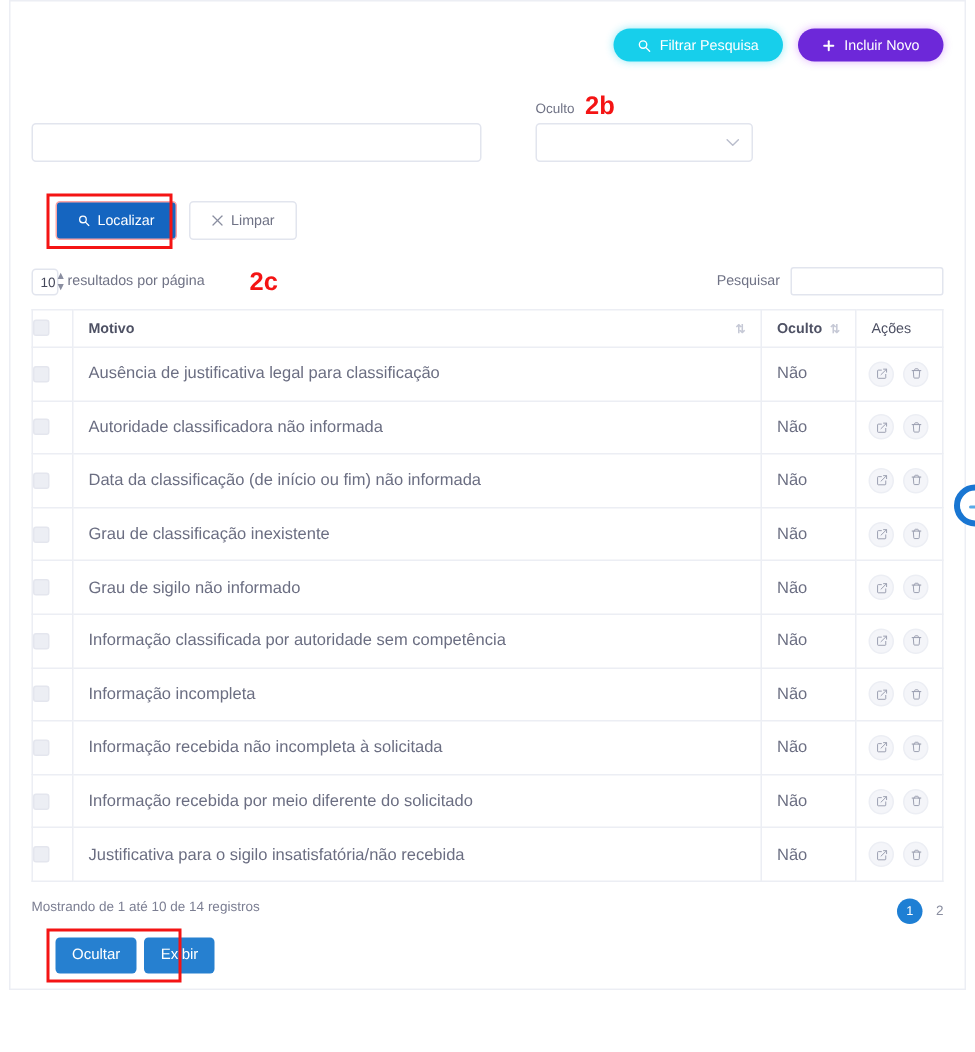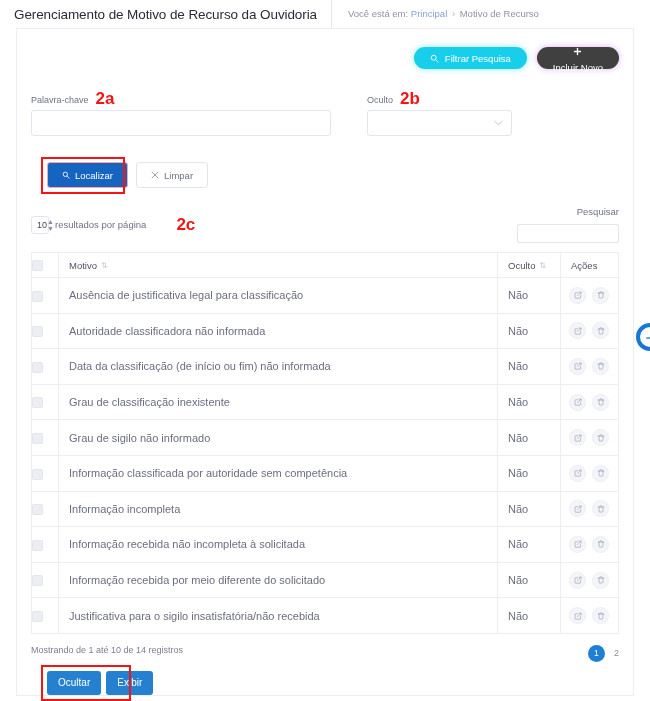--- a/index.html
+++ b/index.html
@@ -25,21 +25,21 @@
   .breadcrumb {
     margin-left: 14px; padding-left: 16px;
     border-left: 1px solid #e3e6ef;
     font-size: 9.5px; color: #8f93a8; white-space: nowrap;
     line-height: 28px;
   }
   .breadcrumb .bc-link { color: #8aa0d8; }
   .breadcrumb .bc-sep { color: #b0b4c6; margin: 0 2px; }
 
   
-  .content-wrap { padding: 0 16px; }
+  .content-wrap { padding: 0 6px; }
   .card {
     background: #ffffff;
     border: 1px solid #eceef4;
     border-top: 1px solid #eceef4;
     min-height: 660px;
     padding: 14px 14px 0 14px;
     position: relative;
   }
 
   
@@ -49,21 +49,21 @@
   }
   .btn-pill {
     display: inline-flex; align-items: center; gap: 6px;
     border: none; border-radius: 20px;
     height: 22px; padding: 0 16px;
     font-size: 9.5px; color: #ffffff;
     font-family: "Liberation Sans", sans-serif;
     cursor: pointer; white-space: nowrap;
   }
   .btn-filter { background: #17cfeb; box-shadow: 0 0 6px rgba(23,207,235,.45); }
-  .btn-new { background: #404040; box-shadow: 0 0 6px rgba(160,32,240,.35); flex-direction: column; }
+  .btn-new { background: #6d28d9; box-shadow: 0 0 6px rgba(160,32,240,.35); }
   .ico { display: inline-block; line-height: 0; }
 
   
   .filter-row {
     display: flex; gap: 18px; align-items: flex-end;
     margin-top: 22px;
   }
   .field-kw { width: 300px; }
   .field-oc { width: 145px; margin-left: 18px; }
   .field-label {
@@ -119,21 +119,21 @@
   .rpp-left { display: flex; align-items: center; gap: 6px; }
   .rpp-select {
     display: inline-flex; align-items: center; justify-content: space-between;
     width: 18px; height: 18px;
     border: 1px solid #e2e5ee; border-radius: 3px;
     font-size: 9px; color: #44475a; padding: 0 3px 0 5px;
     background: #fff; cursor: pointer;
   }
   .spin { font-size: 7px; color: #8a8ea0; line-height: 1; }
   .rpp-text { font-size: 9.5px; color: #6f7285; }
-  .search-right { display: flex; align-items: flex-end; gap: 7px; flex-direction: column; }
+  .search-right { display: flex; align-items: center; gap: 7px; }
   .search-label { font-size: 9.5px; color: #6f7285; }
   .search-input {
     width: 102px; height: 19px;
     border: 1px solid #e2e5ee; border-radius: 2px; background: #fff;
     outline: none; font-size: 9.5px; padding: 0 5px; color: #44475a;
     font-family: "Liberation Sans", sans-serif;
   }
 
   
   table.data-table {
@@ -146,21 +146,21 @@
     color: #5a5d70;
   }
   .data-table th {
     height: 25px; font-size: 9.5px; padding: 0 10px;
     color: #4e5164; background: #fff; vertical-align: middle;
   }
   .th-check { width: 27px; padding: 0 !important; text-align: center; }
   .th-motivo { }
   .th-oculto { width: 63px; }
   .th-acoes  { width: 58px; }
-  .th-inner { display: flex; align-items: center; justify-content: flex-start; }
+  .th-inner { display: flex; align-items: center; justify-content: space-between; font-weight: bold; }
   .sort-ico { color: #c6c9d6; font-size: 8px; margin-left: 4px; }
   .data-table td {
     height: 35.6px; font-size: 11px; padding: 0 10px; vertical-align: middle;
     color: #6b6e82;
   }
   .td-check { text-align: center; padding: 0 !important; }
   .cbox {
     display: inline-block; width: 11px; height: 11px;
     background: #eceef4; border: 1px solid #e4e6ee; border-radius: 2px;
     vertical-align: middle; cursor: pointer;
@@ -209,29 +209,20 @@
   .chat-widget::after {
     content: ""; position: absolute; left: 6px; top: 10px;
     width: 9px; height: 2px; background: #5aa9e6; border-radius: 1px;
   }
 </style>
 </head>
 <body>
 
 <div id="app">
 
-  <div class="page-header">
-    <div class="page-title">Gerenciamento de Motivo de Recurso da Ouvidoria</div>
-    <div class="breadcrumb">
-      <span>Você está em:</span>
-      <span class="bc-link">Principal</span>
-      <span class="bc-sep">›</span>
-      <span>Motivo de Recurso</span>
-    </div>
-  </div>
 
   <div class="content-wrap">
   <div class="card">
 
     <div class="top-actions">
       <button class="btn-pill btn-filter">
         <span class="ico">
           <svg width="9" height="9" viewBox="0 0 16 16" fill="none" stroke="#ffffff" stroke-width="1.6">
             <circle cx="6.6" cy="6.6" r="4.4"></circle>
                 <line x1="10" y1="10.2" x2="14.4" y2="14.6" stroke-linecap="round"></line>
@@ -245,24 +236,20 @@
             <line x1="8" y1="2.6" x2="8" y2="13.4"></line>
                 <line x1="2.6" y1="8" x2="13.4" y2="8"></line>
           </svg>
         </span>
         <span>Incluir Novo</span>
       </button>
     </div>
 
     <div class="filter-row">
       <div class="field-kw">
-        <div class="field-label">
-          <span>Palavra-chave</span>
-          <span class="annot">2a</span>
-        </div>
         <input class="input-box" type="text" value="" style="">
       </div>
       <div class="field-oc">
         <div class="field-label">
           <span>Oculto</span>
           <span class="annot">2b</span>
         </div>
         <div class="select-box">
           <span class="chev">
             <svg width="9" height="6" viewBox="0 0 12 8" fill="none" stroke="#b9bdcc" stroke-width="1.3">

